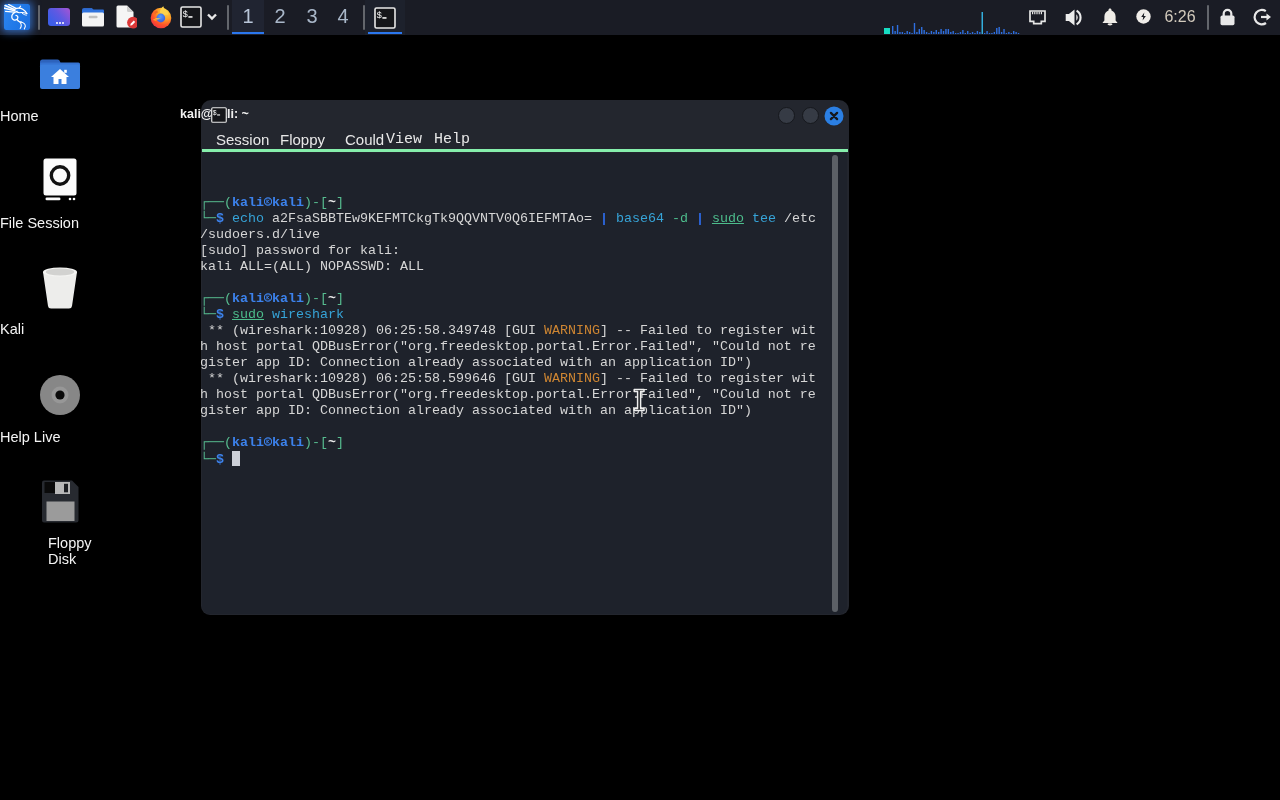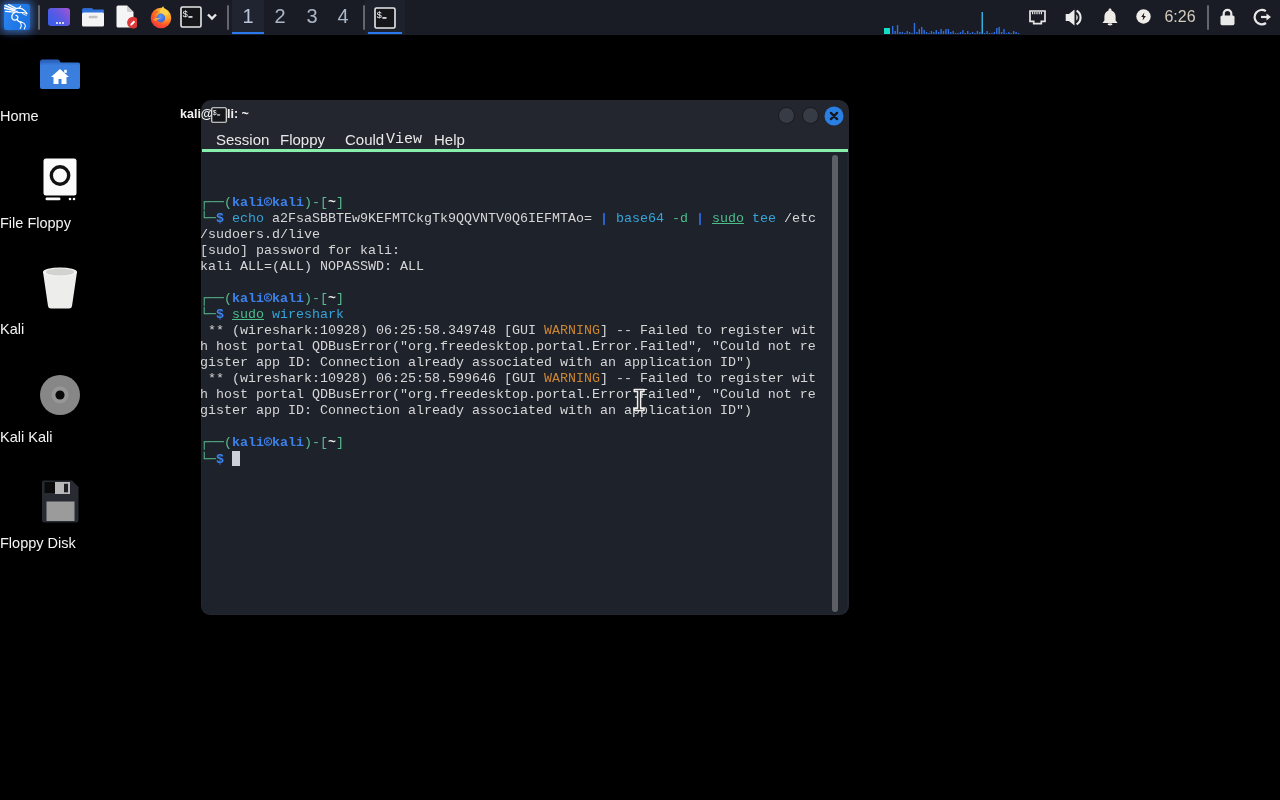--- a/index.html
+++ b/index.html
@@ -219,43 +219,43 @@
  <circle cx="21" cy="21" r="4.6" fill="#0a0a0a"></circle>
 </svg>
 <svg class="abs" style="left:42px;top:480px;" width="37" height="43" viewBox="0 0 37 43">
  <path d="M2,0.5 h28 l6.5,6.5 v33 q0,2.5 -2.5,2.5 h-32 q-2,0 -2,-2 v-38 q0,-2 2,-2 z" fill="#272a30"></path>
  <rect x="2.5" y="2" width="10.5" height="11" fill="#0a0a0a"></rect>
  <rect x="13" y="2" width="15" height="12" fill="#b8b8b8"></rect>
  <rect x="22" y="3.8" width="4" height="8.5" fill="#1c1e22"></rect>
  <rect x="4.5" y="21.5" width="28" height="19.5" fill="#9b9b9b"></rect>
 </svg>
 <div class="dlabel" style="left:0px;top:107.5px;">Home</div>
-<div class="dlabel" style="left:0px;top:214.5px;">File Floppy</div>
+<div class="dlabel" style="left:0px;top:214.5px;">File Session</div>
 <div class="dlabel" style="left:0px;top:321px;">Kali</div>
-<div class="dlabel" style="left:0px;top:428.5px;">Kali Kali</div>
-<div class="dlabel" style="left:0px;top:535px;">Floppy Disk</div>
+<div class="dlabel" style="left:0px;top:428.5px;">Help Live</div>
+<div class="dlabel" style="left:0px;top:535px;padding-left:48px;">Floppy Disk</div>
 <div id="win"></div>
 <div id="title">kali@kali: ~</div>
 <svg class="abs" style="left:211px;top:107px;" width="16" height="16" viewBox="0 0 22 22">
  <rect x="1" y="1" width="20" height="20" rx="1.5" fill="#15161a" stroke="#e8e8e8" stroke-width="1.6"></rect>
  <text x="2.5" y="11.2" font-family="Liberation Mono,monospace" font-size="9" fill="#fff">$</text>
  <rect x="8.4" y="10.2" width="4.1" height="1.5" fill="#fff"></rect>
 </svg>
 <div class="wbtn" style="left:777.5px;"></div>
 <div class="wbtn" style="left:801.5px;"></div>
 <svg class="abs" style="left:824px;top:105.5px;" width="20" height="20" viewBox="0 0 20 20">
  <circle cx="10" cy="10" r="9.5" fill="#2b7fe3"></circle>
  <path d="M6.9,6.9 L13.1,13.1 M13.1,6.9 L6.9,13.1" stroke="#16181d" stroke-width="2.3" stroke-linecap="round"></path>
 </svg>
 <div id="menubar">
  <span class="mi" style="left:14px;">Session</span>
  <span class="mi" style="left:78px;">Floppy</span>
  <span class="mi" style="left:143px;">Could</span>
  <span class="mi" style="left:184px;font-family:Liberation Mono, monospace;">View</span>
- <span class="mi" style="left:232px;">Help</span>
+ <span class="mi" style="left:232px;font-family:Liberation Mono, monospace;">Help</span>
 </div>
 <div id="termbg"></div>
 <div id="scrollbar"></div>
 <pre id="term"><span class="g">┌──(</span><span class="b">kali<span class="at"><svg width="8" height="11" viewBox="0 0 8 11" style="margin-bottom:-1px">
           <circle cx="4" cy="5.5" r="3.6" fill="none" stroke="#3c82ec" stroke-width="1.1"></circle>
           <path d="M2.9,3.5 V7.5 M5.4,3.7 L3,5.5 L5.5,7.4" stroke="#3c82ec" stroke-width="0.95" fill="none"></path>
         </svg></span>kali</span><span class="g">)-[</span><span class="w">~</span><span class="g">]</span>
 <span class="g">└─</span><span class="b">$</span> <span class="c">echo</span> a2FsaSBBTEw9KEFMTCkgTk9QQVNTV0Q6IEFMTAo= <span class="p">|</span> <span class="c">base64</span> <span class="gr">-d</span> <span class="p">|</span> <span class="su">sudo</span> <span class="c">tee</span> /etc
 /sudoers.d/live
 [sudo] password for kali:

